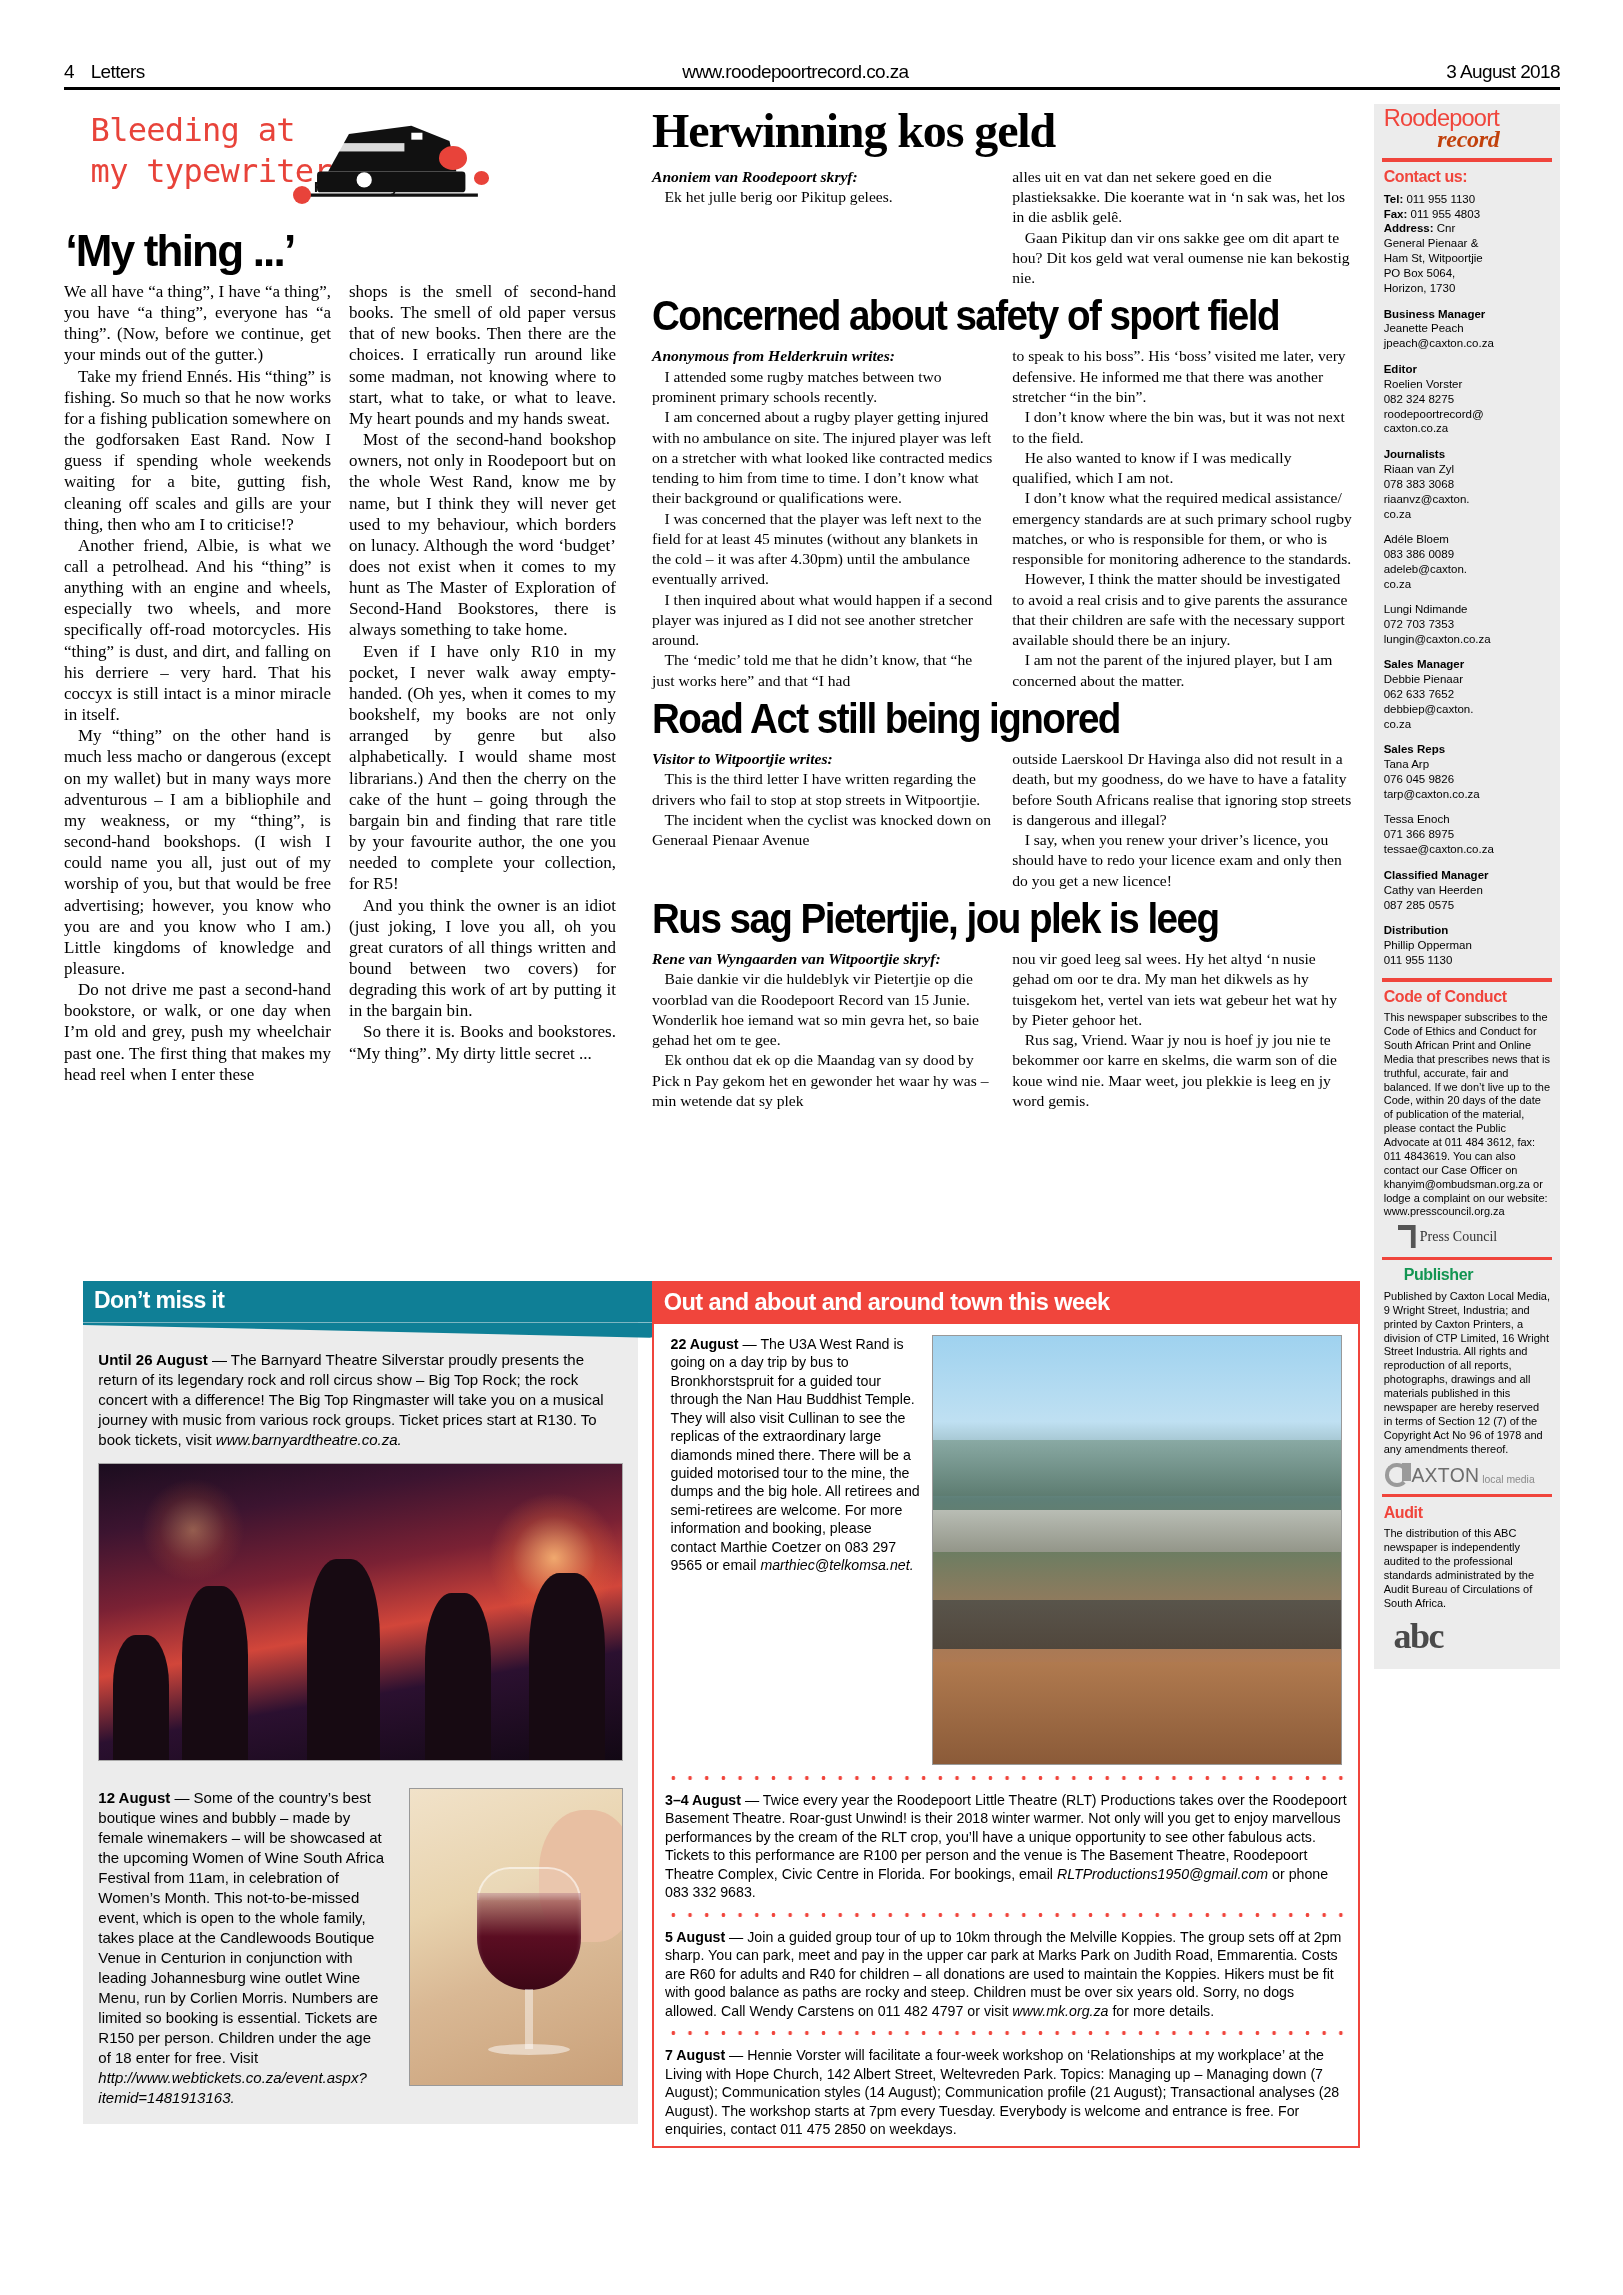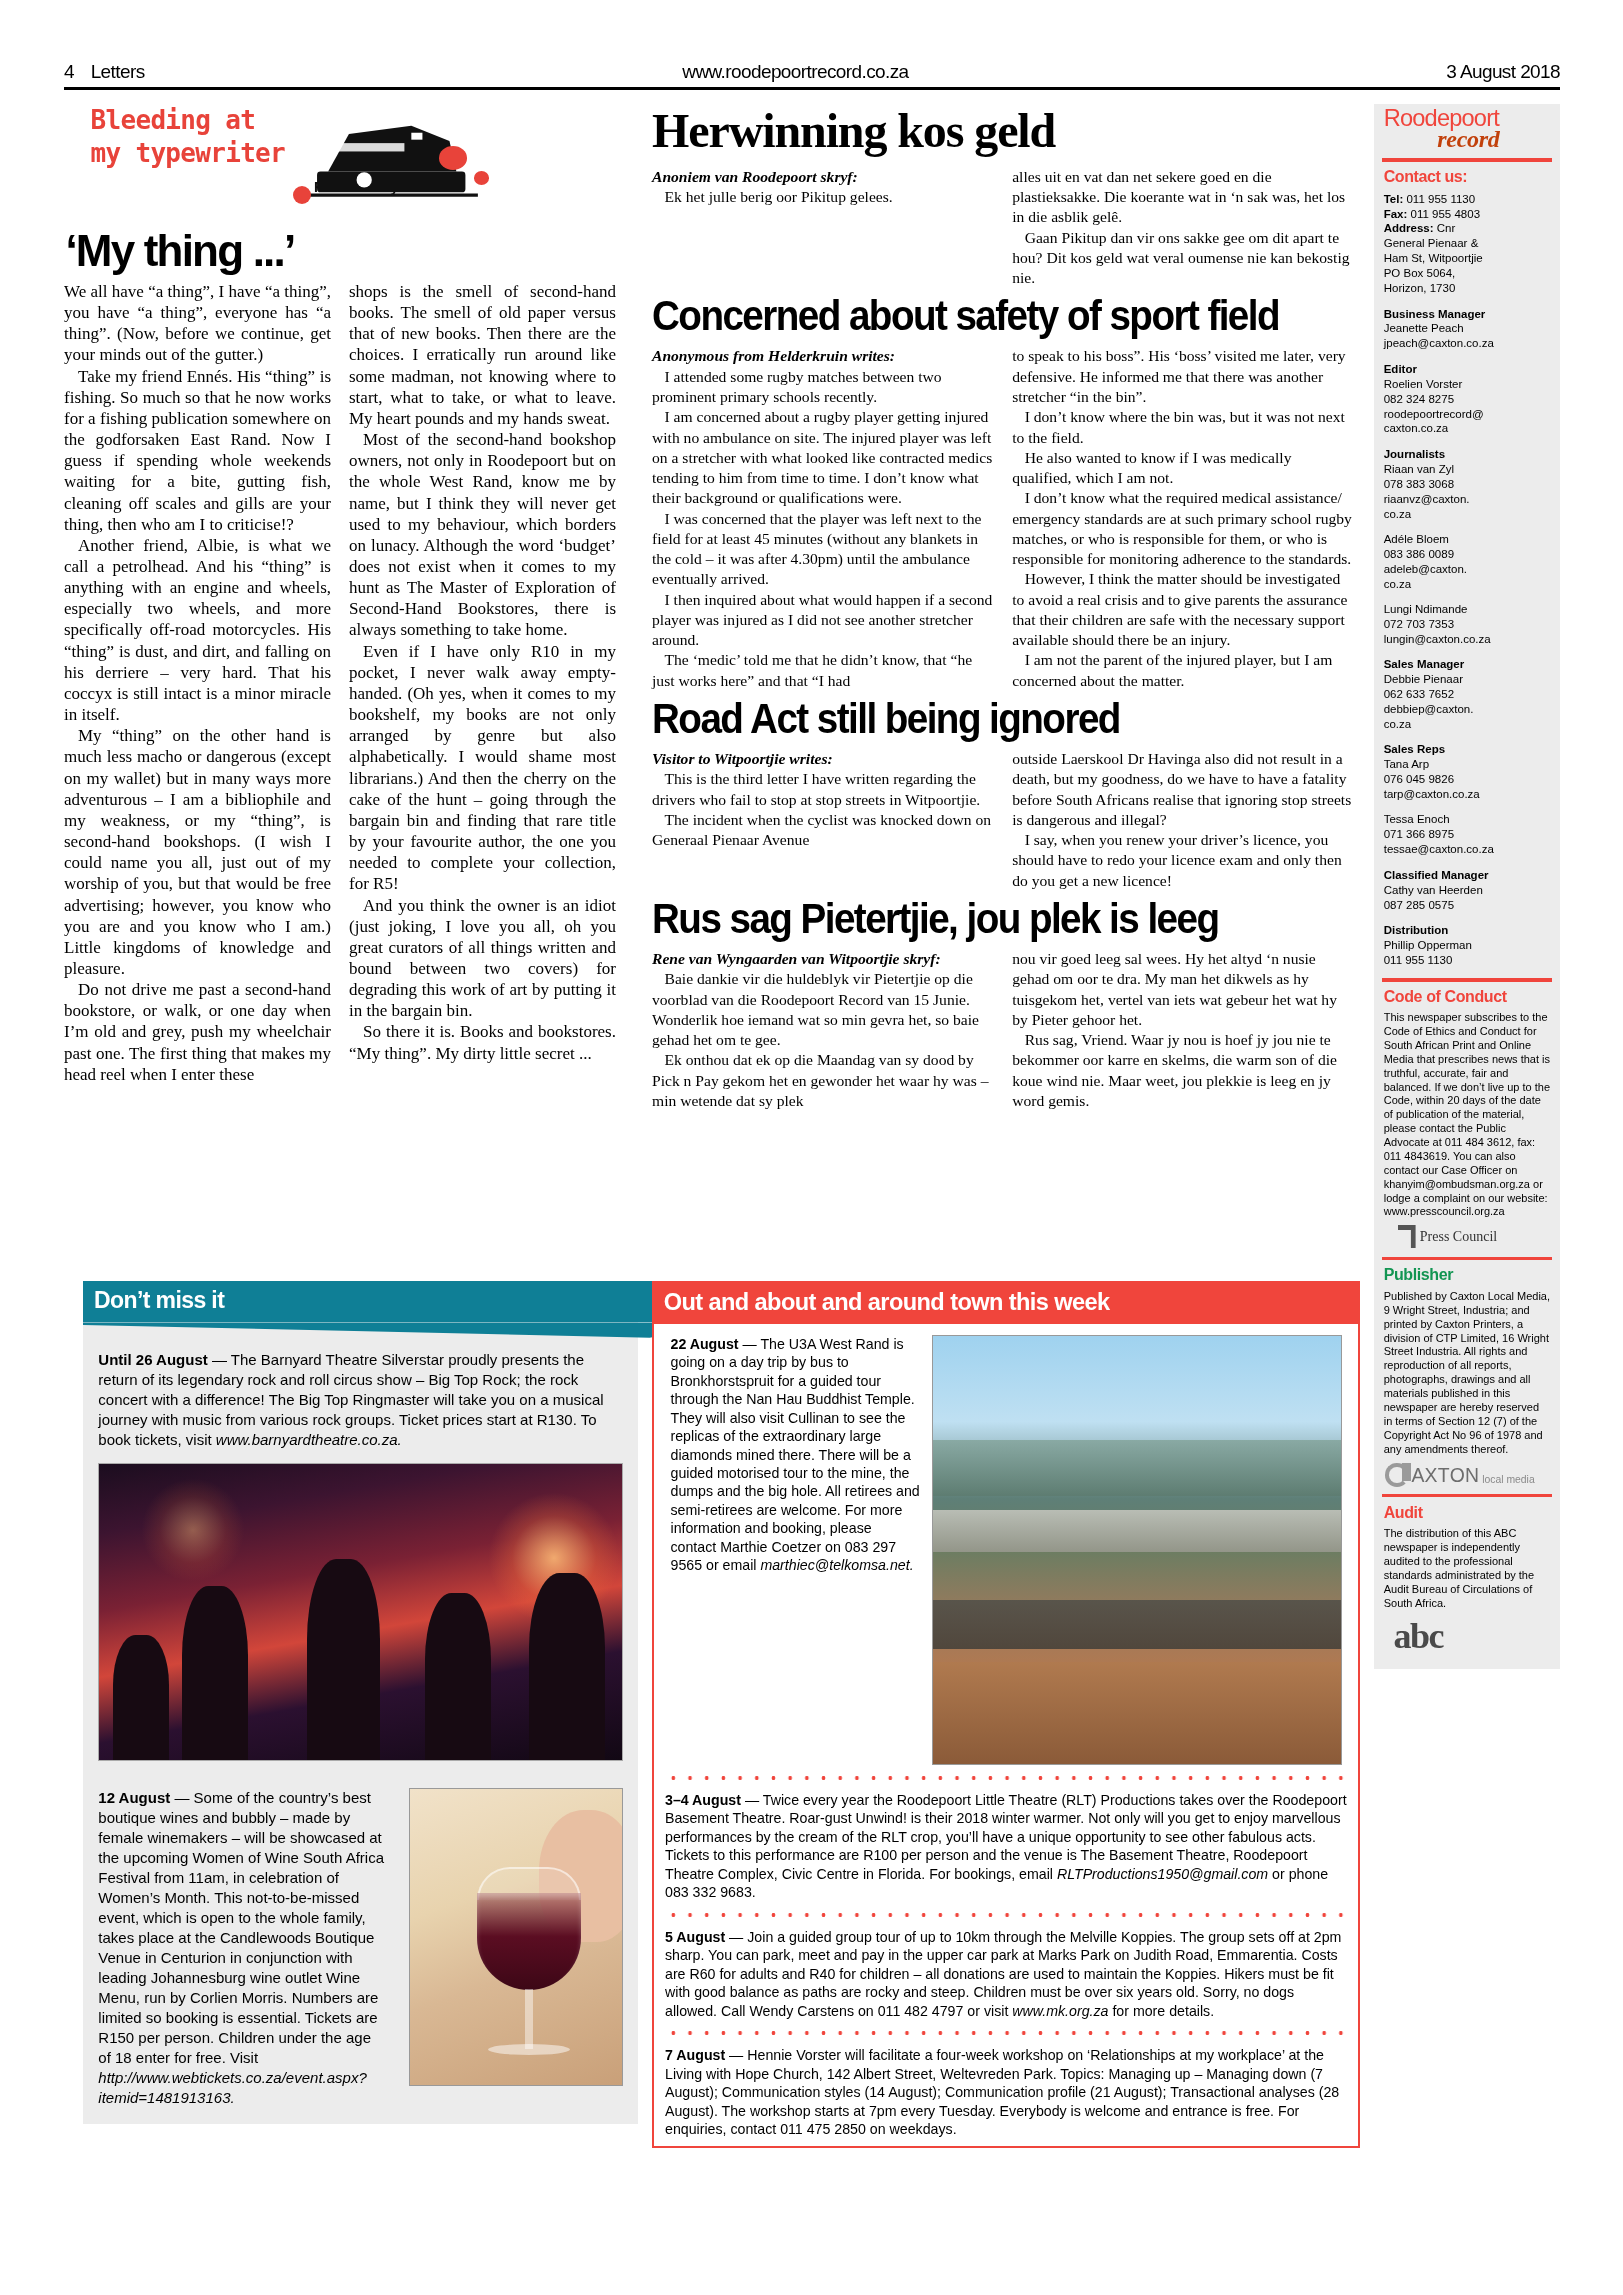--- a/index.html
+++ b/index.html
@@ -27,23 +27,23 @@
     background: #000;
   }
 
   
   .col-left { position: absolute; top: 104px; left: 64px; width: 555px; }
   .typewriter-logo {
     position: relative; width: 458px; height: 115px; margin: 0 0 4.2px 21px;
     overflow: hidden;
   }
   .tw-text {
-    position: absolute; left: 5.6px; top: 0; width: 264px;
-    font-family: "DejaVu Sans Mono", monospace; font-weight: bold;
-    color: #e8433a; font-size: 26px; line-height: 1.28; letter-spacing: -0.7px;
+    position: absolute; left: 5.6px; top: 6px; width: 264px;
+    font-family: "DejaVu Sans Mono", monospace; font-weight: normal;
+    color: #e8433a; font-size: 32px; line-height: 1.28; letter-spacing: -0.7px;
   }
   .tw-byline {
     position: absolute; left: 229px; top: 75px; font-size: 14px;
     color: #111; font-weight: bold; letter-spacing: -0.2px;
   }
   .tw-machine { position: absolute; right: 62px; top: 1.4px; width: 174px; height: 104px; }
   .blot { position: absolute; border-radius: 50%; background: #e8433a; }
 
   .op-title {
     font-family: "Liberation Sans", sans-serif;
@@ -96,21 +96,21 @@
   .logo-record {
     color: #c2410c; font-family: "Liberation Serif", serif; font-style: italic;
     font-weight: bold; font-size: 24px; line-height: 1; text-align: center;
     margin-top: -2.1px; letter-spacing: -0.3px;
   }
   .red-rule { height: 3.5px; background: #f0453c; margin: 4.2px 8.3px 0 8.3px; }
   .sb-head {
     color: #f0453c; font-weight: bold; font-size: 16px;
     padding: 6.2px 9.7px 1.4px 9.7px; letter-spacing: -0.4px;
   }
-  .sb-head.green { color: #129552; }
+  .sb-head.green { color: #129552; margin-left: 20px; }
   .sb-body { padding: 4.2px 9.7px 0 9.7px; font-size: 11.5px; line-height: 1.30; }
   .sb-body .grp { margin-bottom: 10.4px; }
   .sb-body b { font-weight: bold; }
   .sb-small { font-size: 11px; line-height: 1.26; padding: 4.2px 9.7px 0 9.7px; }
   .presscouncil {
     display: flex; align-items: center; gap: 4.2px;
     padding: 5.6px 0 4.2px 23.6px;
   }
   .pc-mark {
     width: 18px; height: 23.6px; background: #555;

